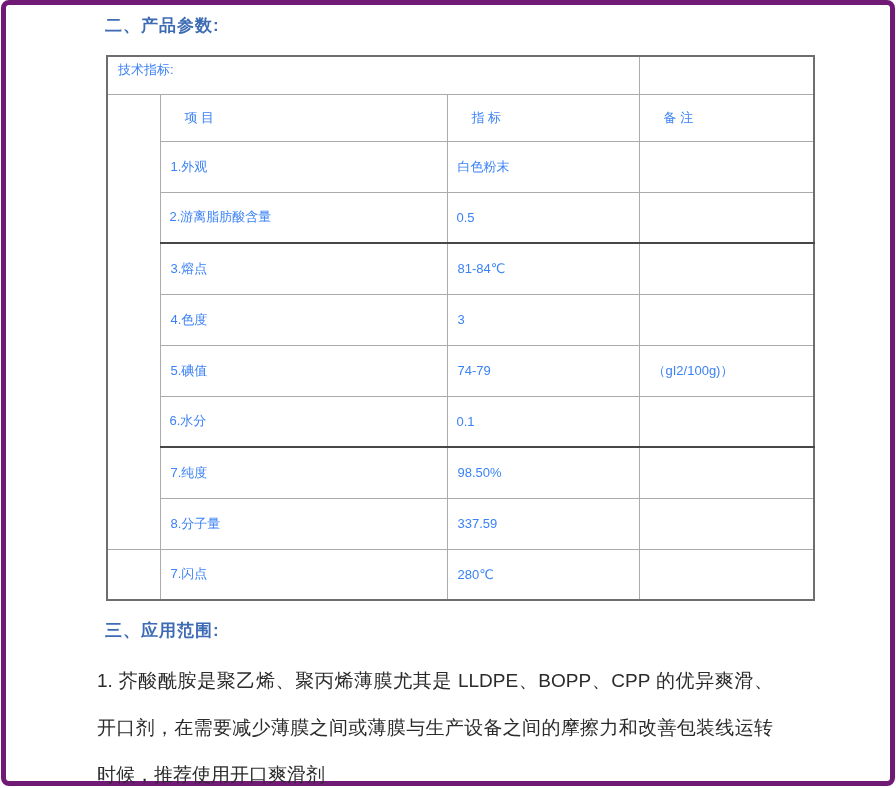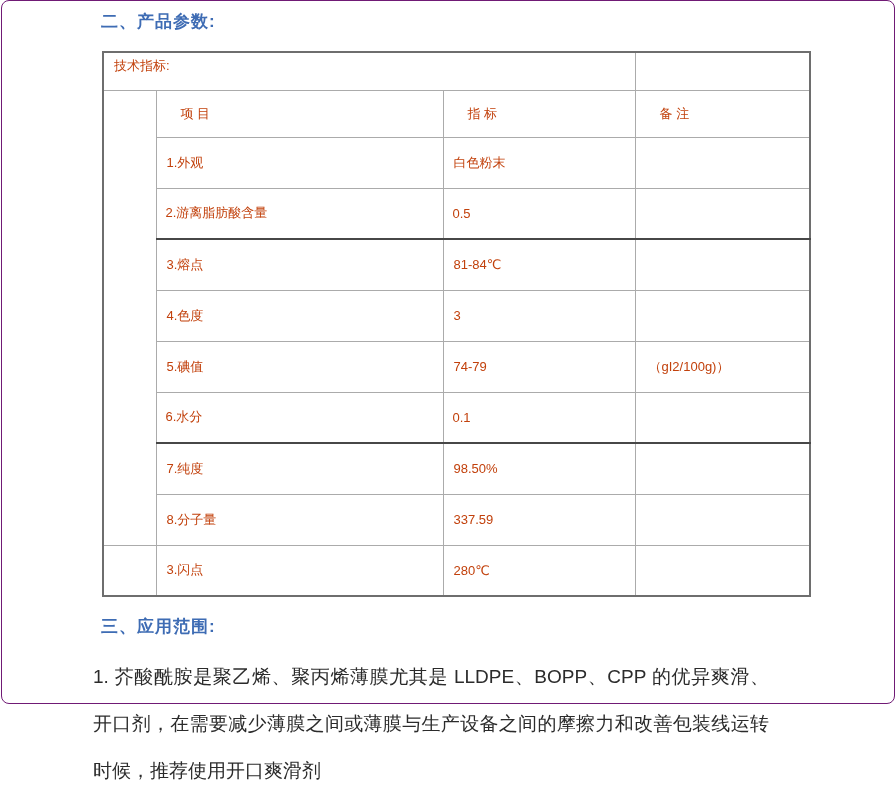--- a/index.html
+++ b/index.html
@@ -4,45 +4,45 @@
 <style>
   * { box-sizing: border-box; margin: 0; padding: 0; }
   html, body {
     width: 896px; height: 788px;
     background: #ffffff;
     font-family: "Liberation Sans", "DejaVu Sans", sans-serif;
     overflow: hidden;
   }
   .page {
     position: relative;
-    width: 894px; height: 704px;
+    width: 894px; height: 786px;
     margin: 0 auto;
     background: #ffffff;
-    border: 1px solid #701a75;
+    border: 5px solid #701a75;
     border-radius: 8px;
   }
   .section-heading {
     position: absolute;
     left: 99px;
     font-size: 17px;
     font-weight: bold;
     letter-spacing: 1px;
     color: #3e6cb4;
   }
   #heading-2 { top: 9px; }
   #heading-3 { top: 614px; }
 
   table.params {
     position: absolute;
     left: 100px; top: 50px;
     width: 707px;
     border-collapse: collapse;
     table-layout: fixed;
     font-size: 13px;
-    color: #c2410c;
+    color: #3b82f6;
   }
   table.params td {
     border: 1px solid #ababab;
     padding: 2px 10px;
     vertical-align: middle;
     overflow: hidden;
     white-space: nowrap;
   }
   
   table.params { border: 2px solid #6e6e6e; }
@@ -128,21 +128,21 @@
           <td>98.50%</td>
           <td class="note-cell"></td>
         </tr>
         <tr class="data-row">
           <td>8.分子量</td>
           <td>337.59</td>
           <td class="note-cell"></td>
         </tr>
         <tr class="data-row">
           <td class="stub"></td>
-          <td>3.闪点</td>
+          <td>7.闪点</td>
           <td>280℃</td>
           <td class="note-cell"></td>
         </tr>
       </tbody>
   </table>
 
   <div id="heading-3" class="section-heading">三、应用范围:</div>
 
   <div class="body-paragraph">1. 芥酸酰胺是聚乙烯、聚丙烯薄膜尤其是 LLDPE、BOPP、CPP 的优异爽滑、开口剂，在需要减少薄膜之间或薄膜与生产设备之间的摩擦力和改善包装线运转时候，推荐使用开口爽滑剂</div>
 

